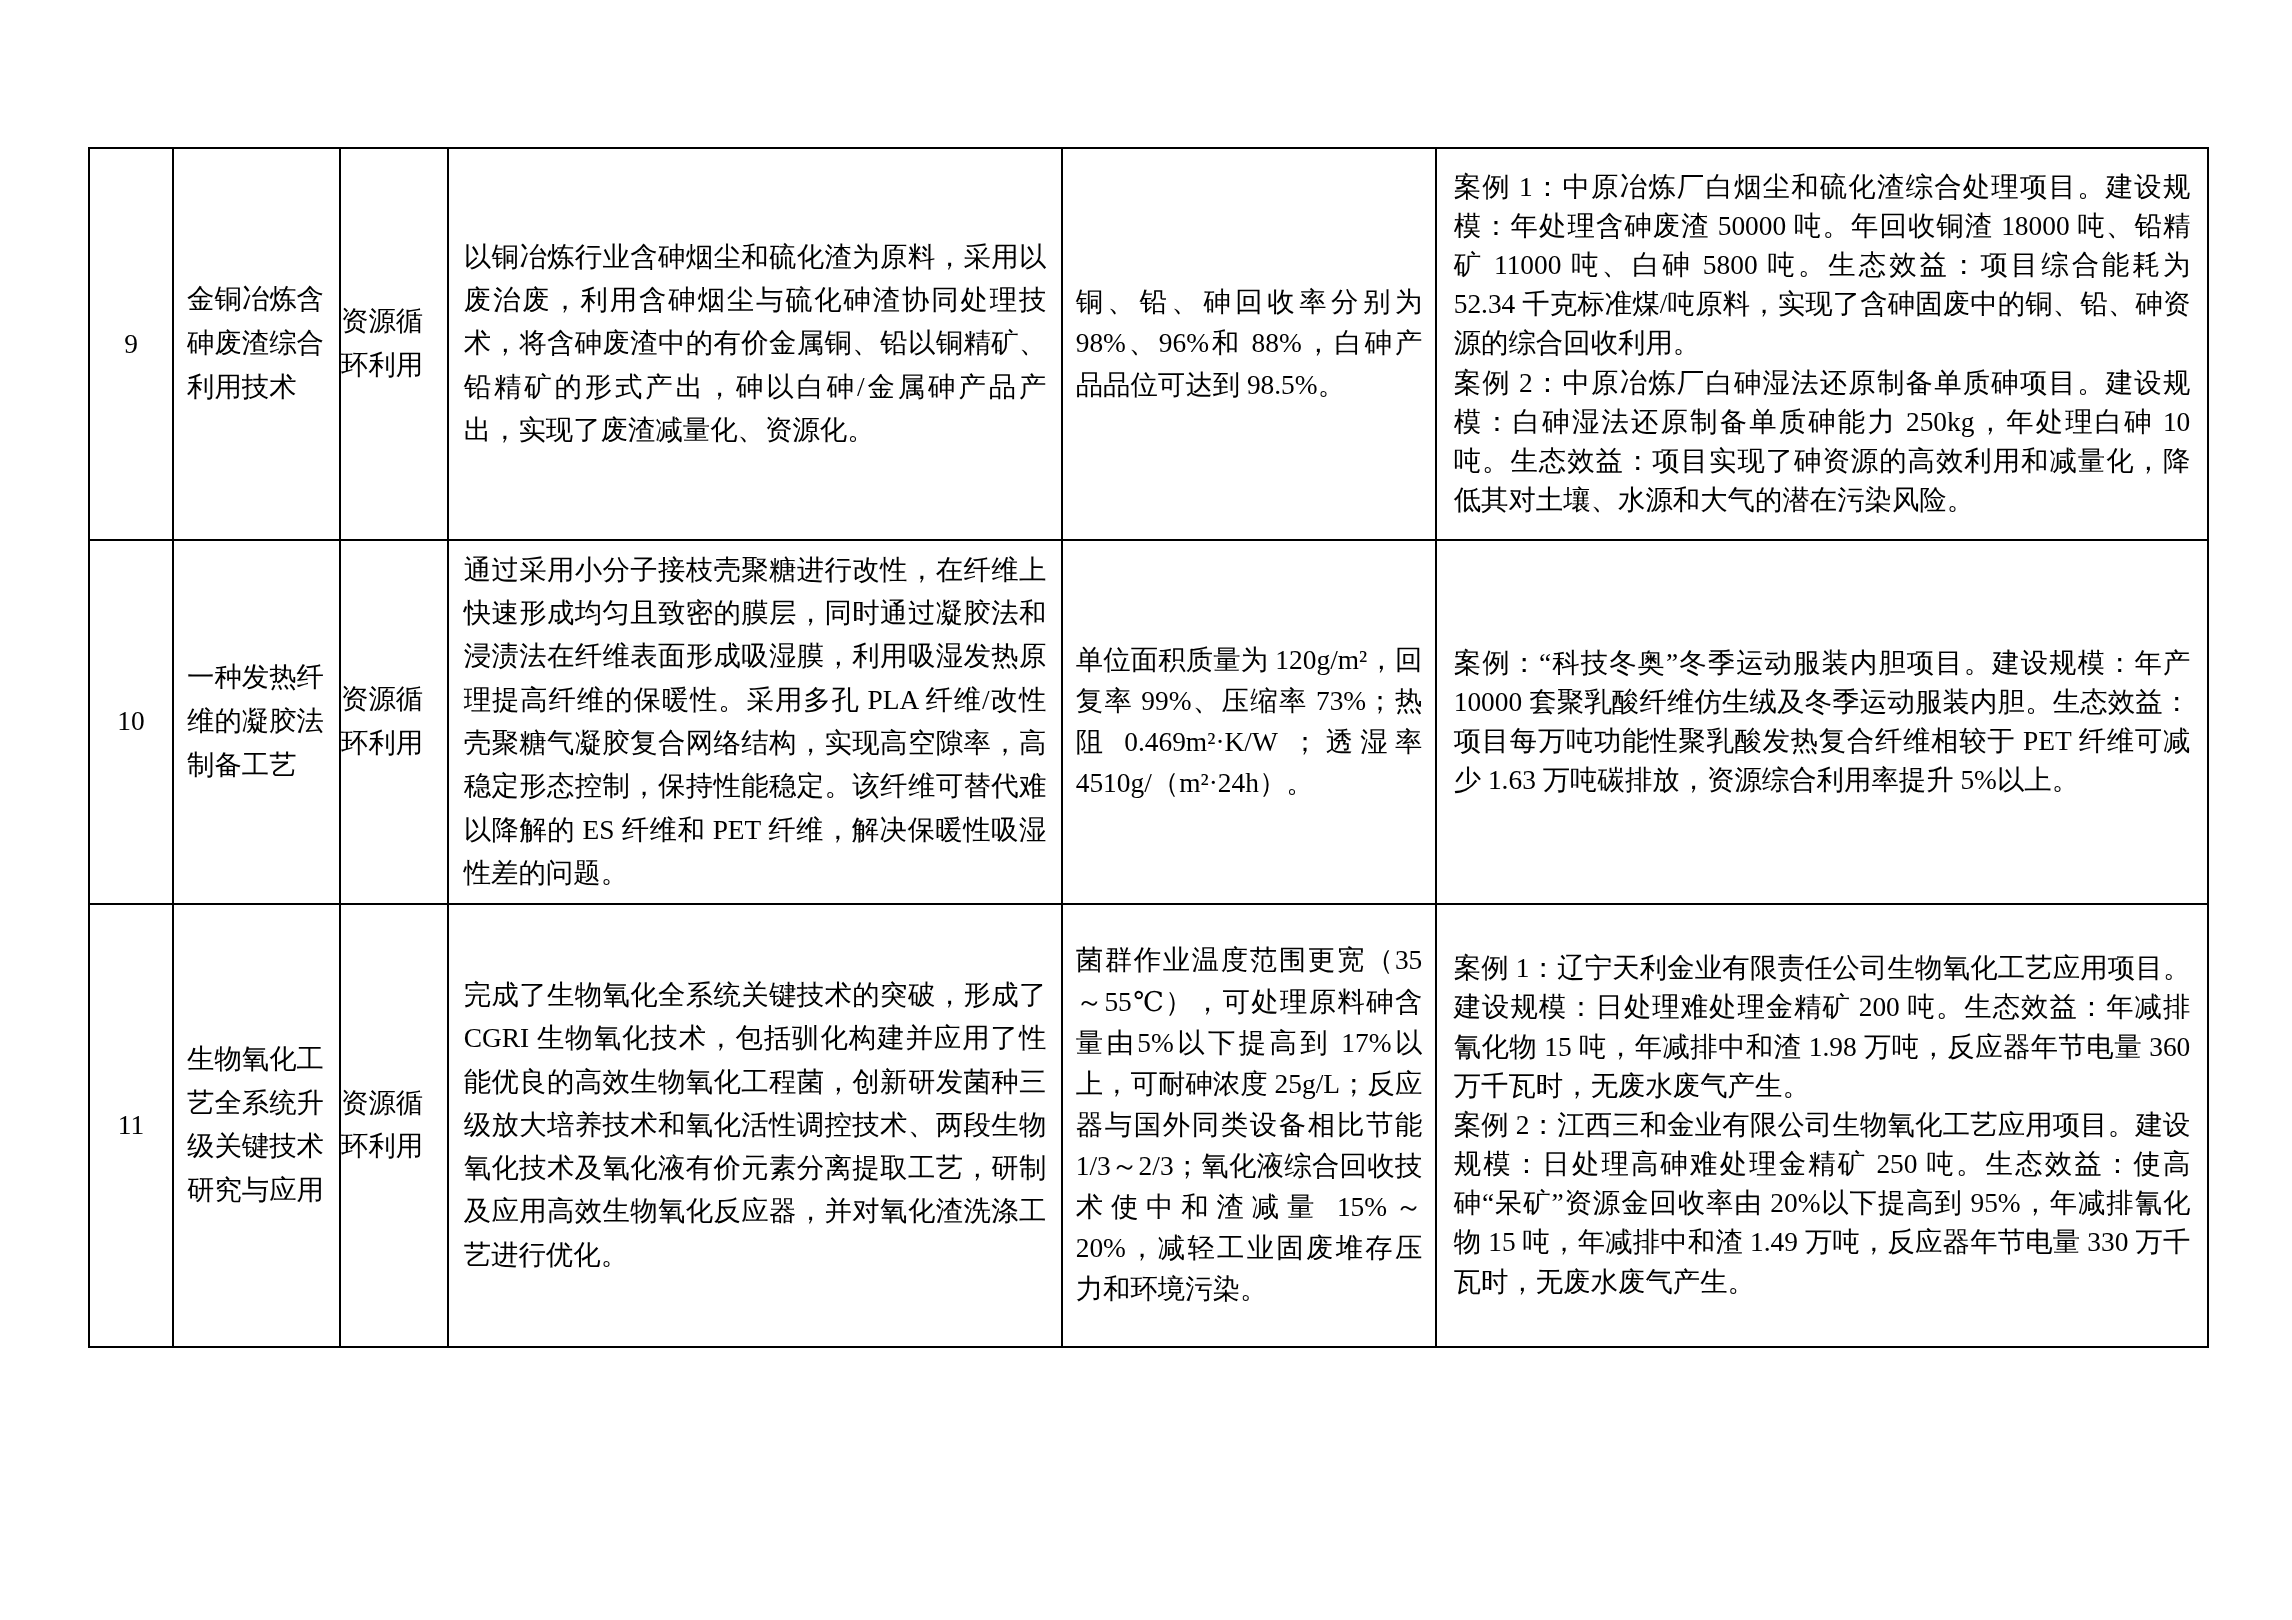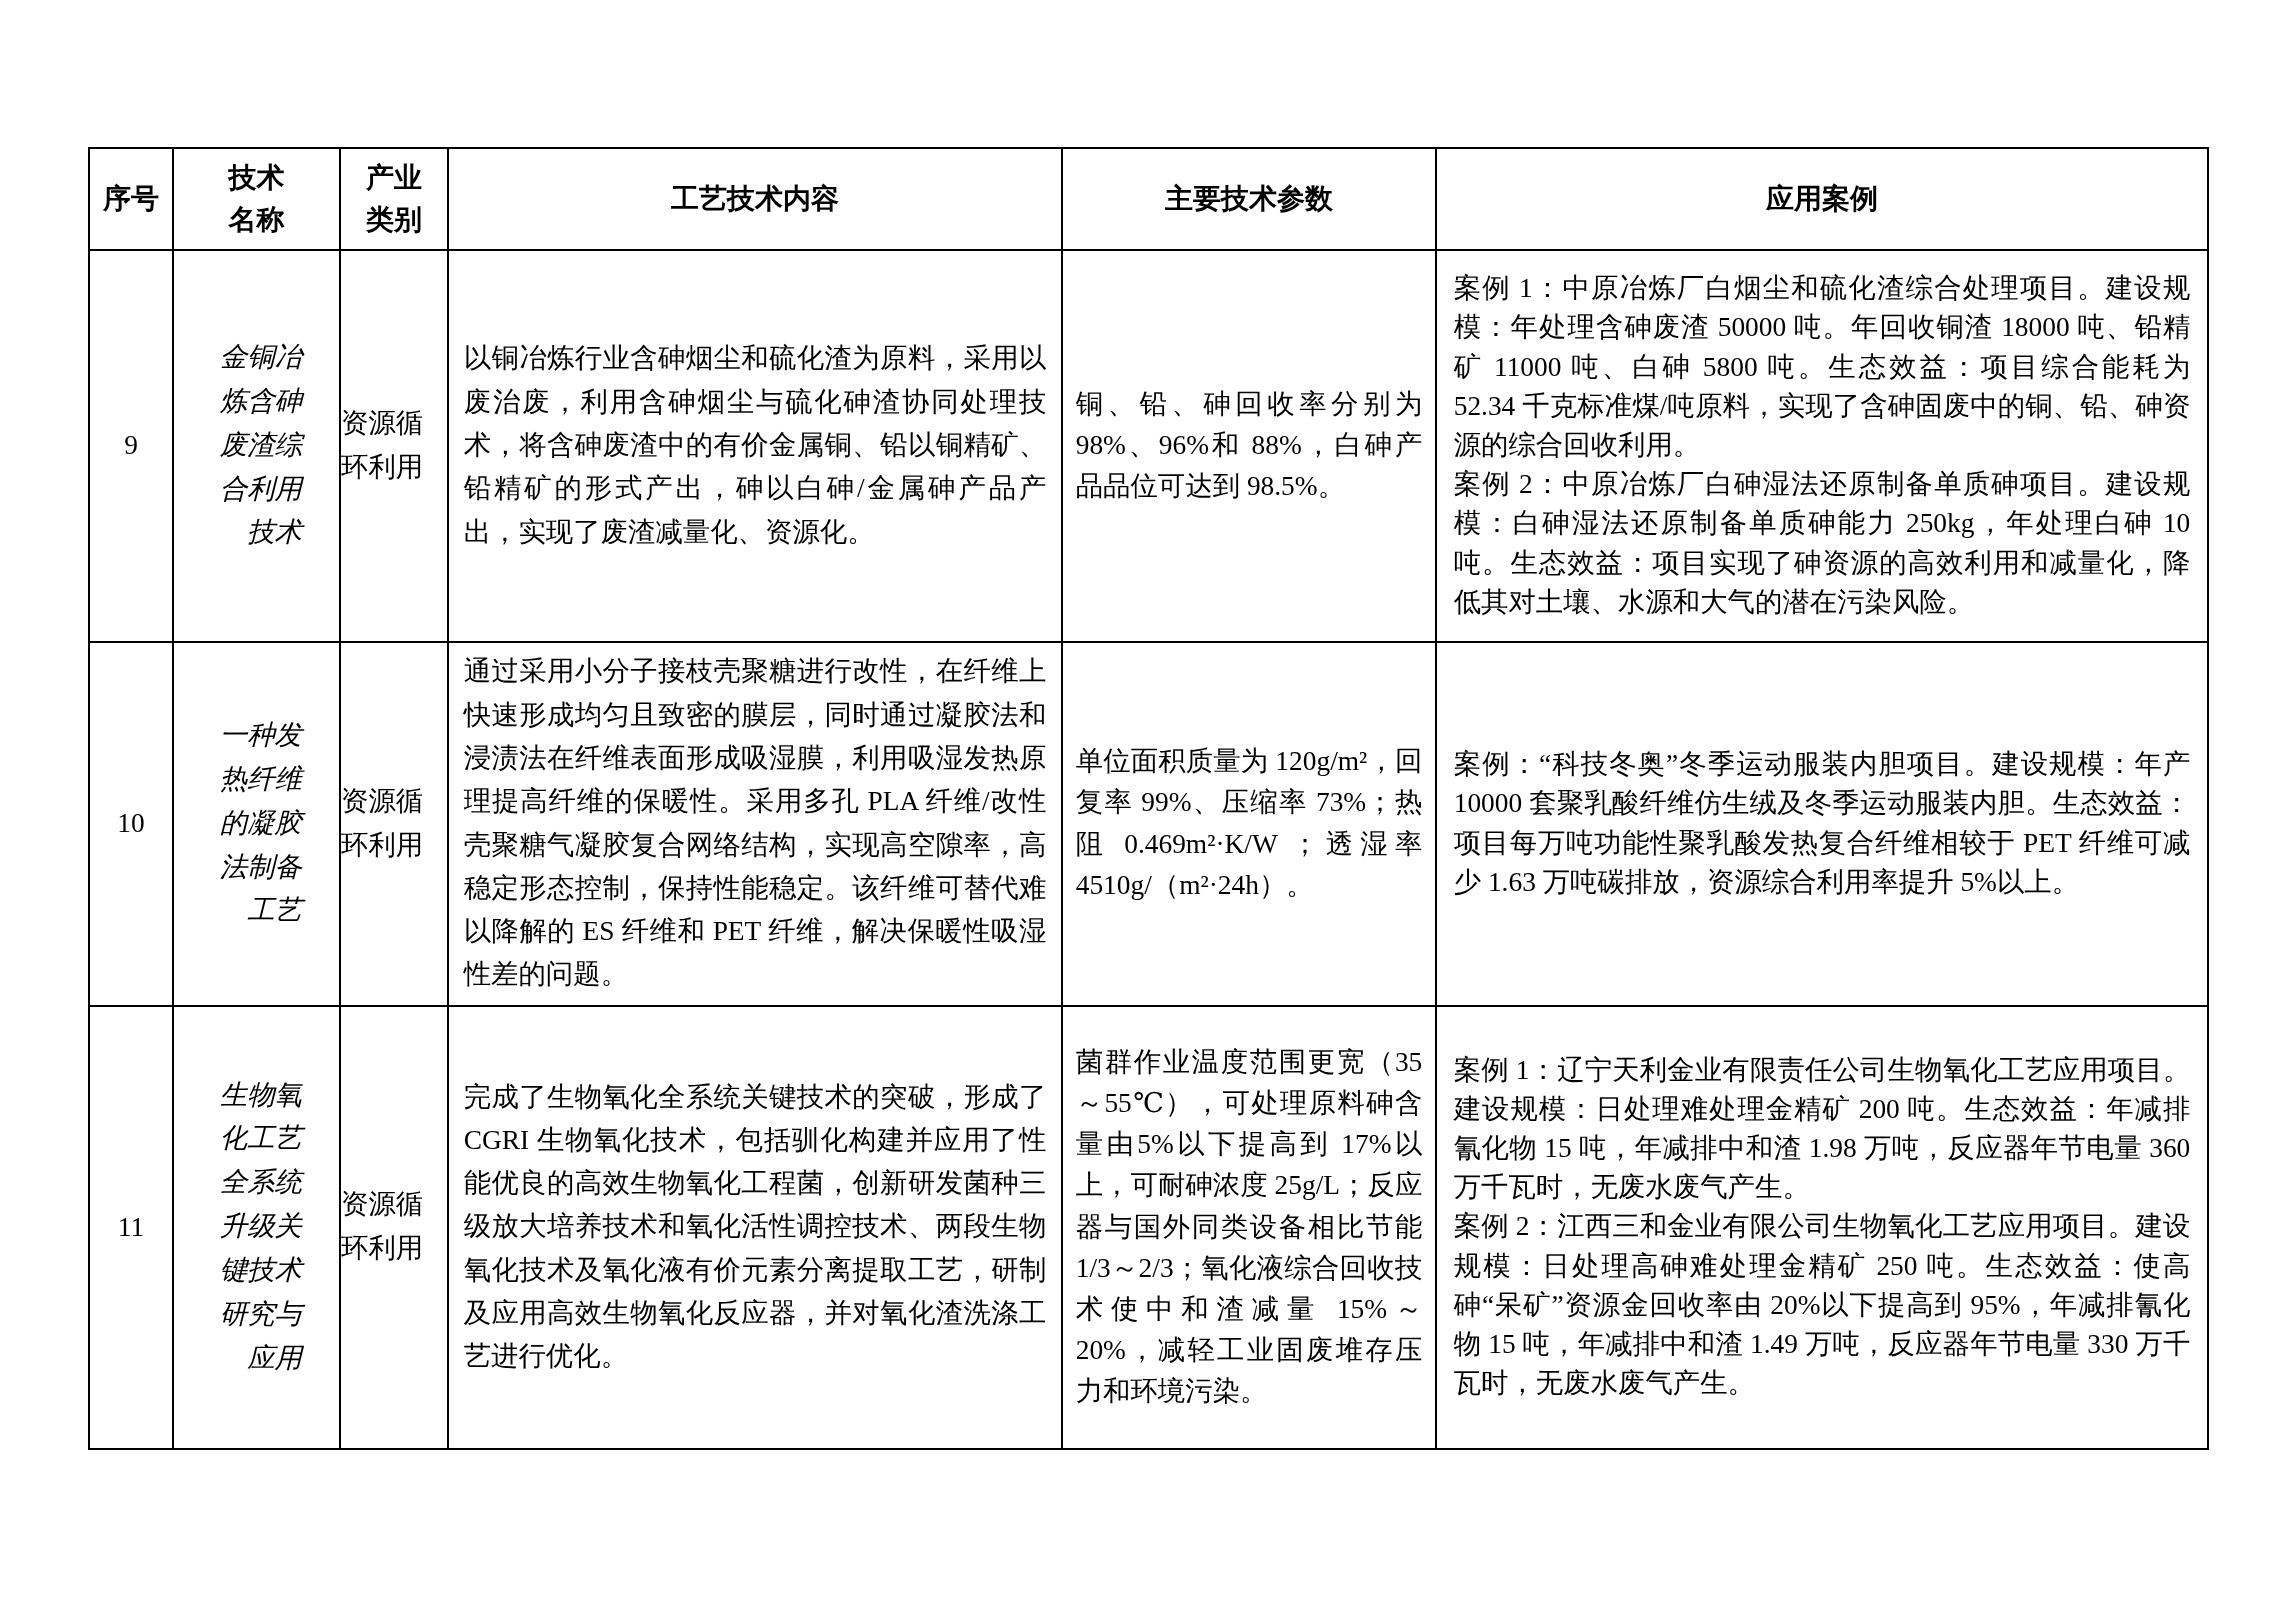--- a/index.html
+++ b/index.html
@@ -18,21 +18,21 @@
     vertical-align:middle;
     font-size:27.4px;
     box-sizing:border-box;
     word-break:break-word;
   }
   .tech-table th{
     font-weight:bold;text-align:center;
     font-size:28px;line-height:1.5;padding:7.8px 3.9px;
   }
   td.c-no{text-align:center;}
-  td.c-name{padding:0 37px;line-height:1.6;text-align:right;font-style:italic;}
+  td.c-name{padding:0 13px;line-height:1.6;text-align:left;}
   td.c-cat{padding:0 0;line-height:1.6;text-align:left;}
   td.c-content{padding:7.8px 14.7px;text-align:justify;line-height:1.58;}
   td.c-params{padding:7.8px 12.7px;text-align:justify;line-height:1.5;}
   td.c-cases{padding:13.7px 16.7px;text-align:justify;line-height:1.43;border-radius:7px;}
   .case-p{margin:0;}
   .case-p + .case-p{}
   .hdr-line{display:block;}
 </style>
 </head>
 <body>
@@ -41,42 +41,20 @@
   <table class="tech-table">
     <colgroup>
       <col style="width:84px">
       <col style="width:167px">
       <col style="width:108px">
       <col style="width:614px">
       <col style="width:374px">
       <col style="width:772px">
     </colgroup>
     <tbody>
-      <tr style="height:94px">
-        <th>
-            <span class="hdr-line">序号</span>
-          </th>
-        <th>
-          <span class="hdr-line">技术</span>
-          <span class="hdr-line">名称</span>
-        </th>
-        <th>
-          <span class="hdr-line">产业</span>
-          <span class="hdr-line">类别</span>
-        </th>
-        <th>
-            <span class="hdr-line">工艺技术内容</span>
-          </th>
-        <th>
-            <span class="hdr-line">主要技术参数</span>
-          </th>
-        <th>
-            <span class="hdr-line">应用案例</span>
-          </th>
-      </tr>
 
       <tr style="height:392px">
         <td class="c-no">9</td>
         <td class="c-name">金铜冶炼含砷废渣综合利用技术</td>
         <td class="c-cat">资源循环利用</td>
         <td class="c-content">以铜冶炼行业含砷烟尘和硫化渣为原料，采用以废治废，利用含砷烟尘与硫化砷渣协同处理技术，将含砷废渣中的有价金属铜、铅以铜精矿、铅精矿的形式产出，砷以白砷/金属砷产品产出，实现了废渣减量化、资源化。</td>
         <td class="c-params">铜、铅、砷回收率分别为 98%、96%和 88%，白砷产品品位可达到 98.5%。</td>
         <td class="c-cases">
           <p class="case-p">案例 1：中原冶炼厂白烟尘和硫化渣综合处理项目。建设规模：年处理含砷废渣 50000 吨。年回收铜渣 18000 吨、铅精矿 11000 吨、白砷 5800 吨。生态效益：项目综合能耗为 52.34 千克标准煤/吨原料，实现了含砷固废中的铜、铅、砷资源的综合回收利用。</p>
           <p class="case-p">案例 2：中原冶炼厂白砷湿法还原制备单质砷项目。建设规模：白砷湿法还原制备单质砷能力 250kg，年处理白砷 10 吨。生态效益：项目实现了砷资源的高效利用和减量化，降低其对土壤、水源和大气的潜在污染风险。</p>

